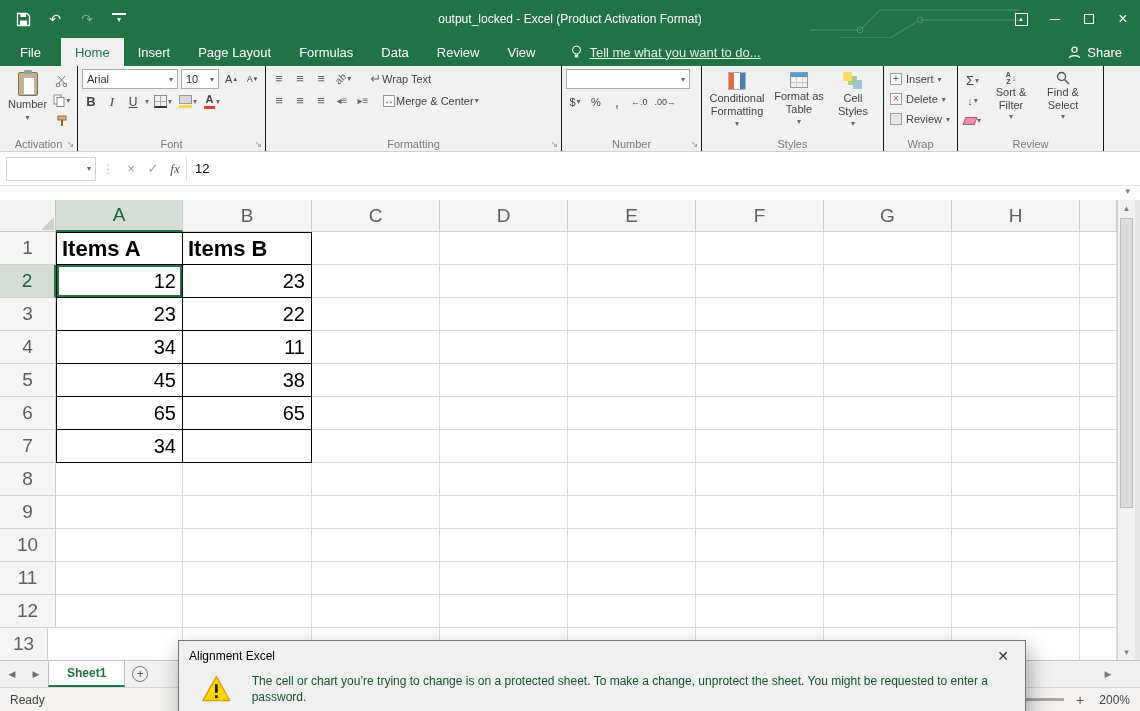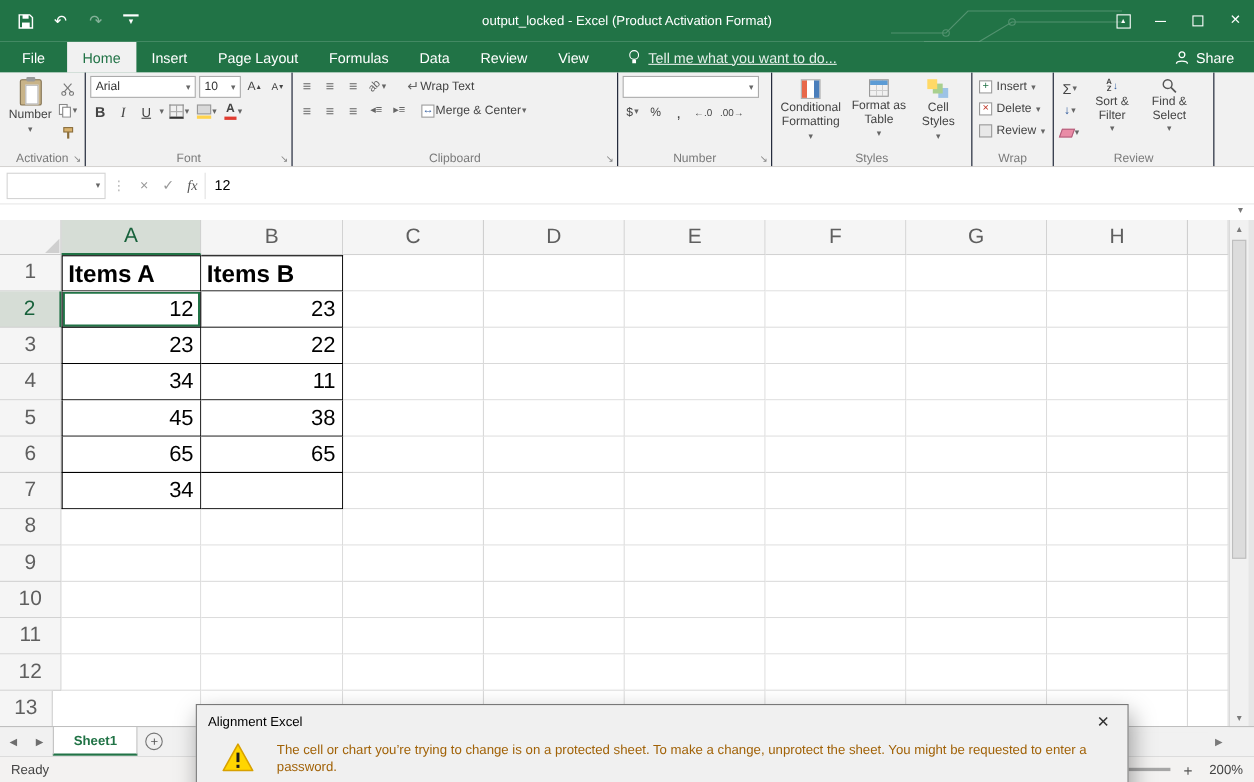--- a/index.html
+++ b/index.html
@@ -100,21 +100,21 @@
   .cell.sel { box-shadow:inset 0 0 0 2px #217346; z-index:2; }
   .vscroll { position:absolute; left:1117px; top:0; width:18px; height:460px; background:#f1f1f1; border-left:1px solid #d4d4d4; }
   .varrow { position:absolute; left:0; width:100%; text-align:center; color:#7a7a7a; font-size:9px; }
   .vthumb { position:absolute; left:2px; top:18px; width:13px; height:290px; background:#dcdcdc; border:1px solid #bdbdbd; }
 
   
   .dialog { position:absolute; left:178px; top:440px; width:848px; height:113px; background:#f0f0f0; border:1px solid #787878; box-shadow:3px 8px 20px rgba(0,0,0,.35); z-index:50; font-size:12px; }
   .dlg-titlebar { height:30px; display:flex; align-items:center; padding-left:10px; }
   .dlg-close { margin-left:auto; width:44px; height:100%; display:flex; align-items:center; justify-content:center; font-size:14px; color:#333; }
   .dlg-body { display:flex; align-items:center; gap:20px; padding:2px 12px 0 22px; }
-  .dlg-msg { color:#a16207; line-height:1.35; }
+  .dlg-msg { color:#14532d; line-height:1.35; }
 
   
   .sheetbar { height:27px; background:#f1f1f1; border-top:1px solid #bfbfbf; display:flex; align-items:stretch; position:relative; font-size:12px; }
   .sheetnav { width:24px; display:flex; align-items:center; justify-content:center; color:#6e6e6e; font-size:9px; }
   .sheettab { background:#fff; color:#217346; font-weight:bold; padding:0 18px; display:flex; align-items:center; border-left:1px solid #bfbfbf; border-right:1px solid #bfbfbf; border-bottom:2px solid #217346; }
   .addsheet { width:30px; display:flex; align-items:center; justify-content:center; }
   .addsheet .circ { width:16px; height:16px; border:1px solid #767676; border-radius:50%; color:#565656; font-size:12px; line-height:14px; text-align:center; }
   .hscroll { position:absolute; right:23px; top:0; bottom:0; width:418px; display:flex; align-items:center; background:#f1f1f1; border-left:1px solid #d0d0d0; }
   .harrow { width:18px; text-align:center; color:#7a7a7a; font-size:9px; }
   .htrack { flex:1; height:17px; background:#f1f1f1; position:relative; }
@@ -305,21 +305,21 @@
         </span>
       <span class="sbtn">
           <span class="lines" style="font-size:10px;">▸≡</span>
         </span>
       <span class="sbtn" style="margin-left:6px;">
         <span class="mini-box" style="color:#2b579a;">↔</span>
         <span>Merge &amp; Center</span>
         <span class="caret">▾</span>
       </span>
     </div>
-    <div class="glabel">Clipboard</div>
+    <div class="glabel">Formatting</div>
     <span class="launcher">↘</span>
   </div>
 
   <div class="rgroup" style="width:140px;">
     <div class="frow">
       <div class="combo" style="width:124px;">
         <span></span>
           <span class="caret">▾</span>
       </div>
     </div>

